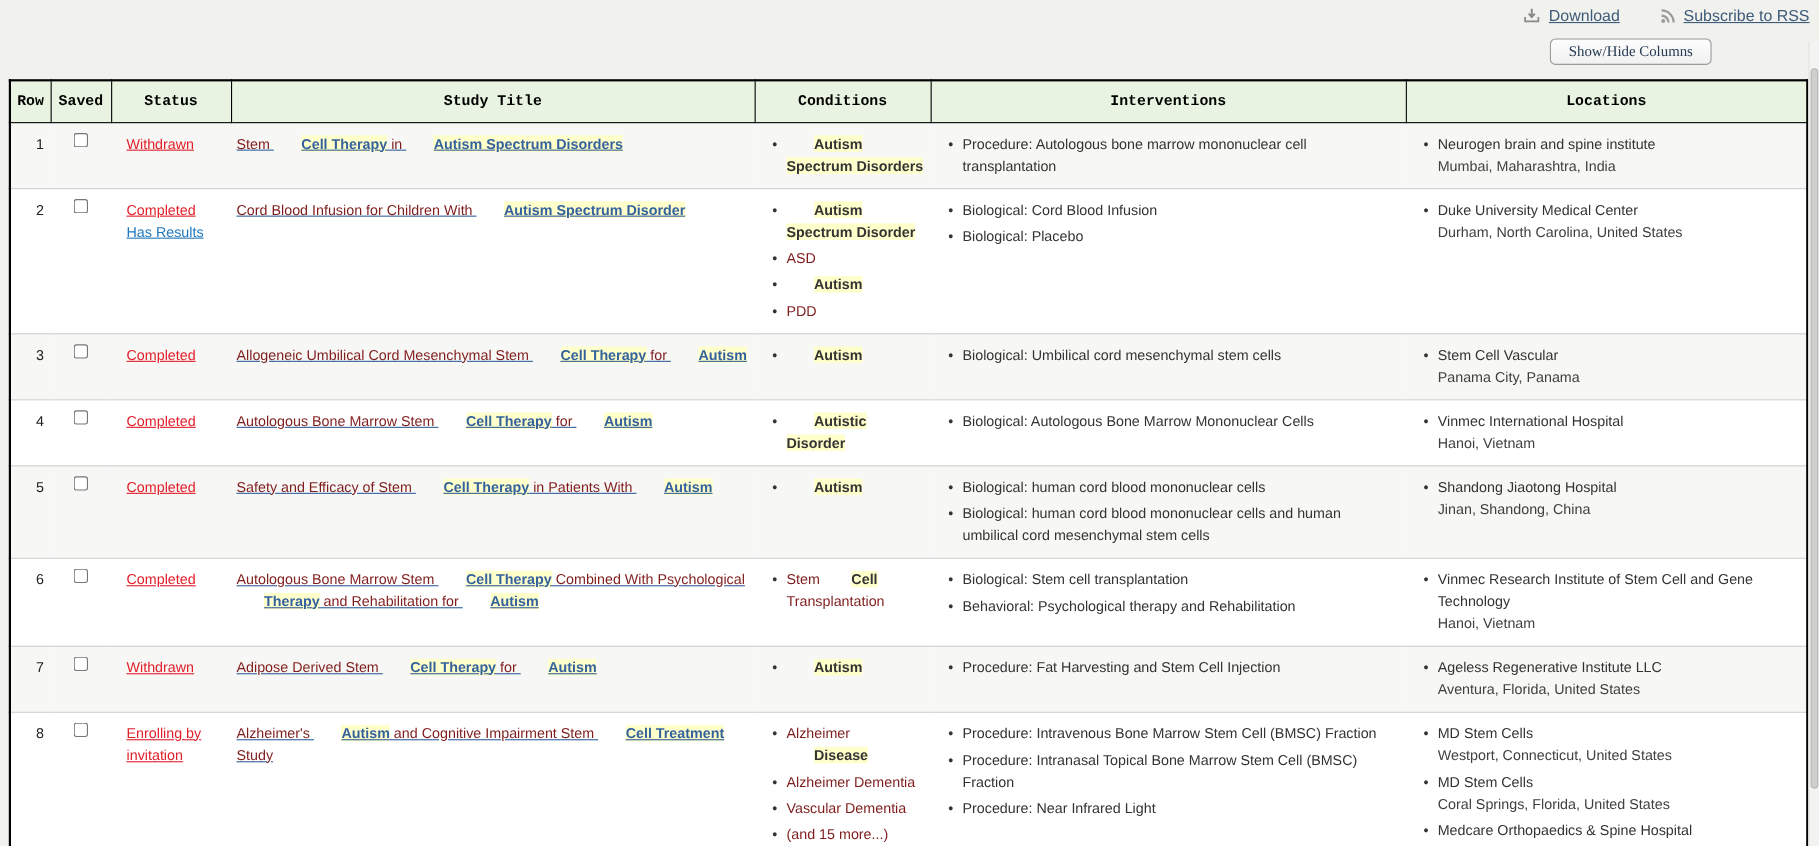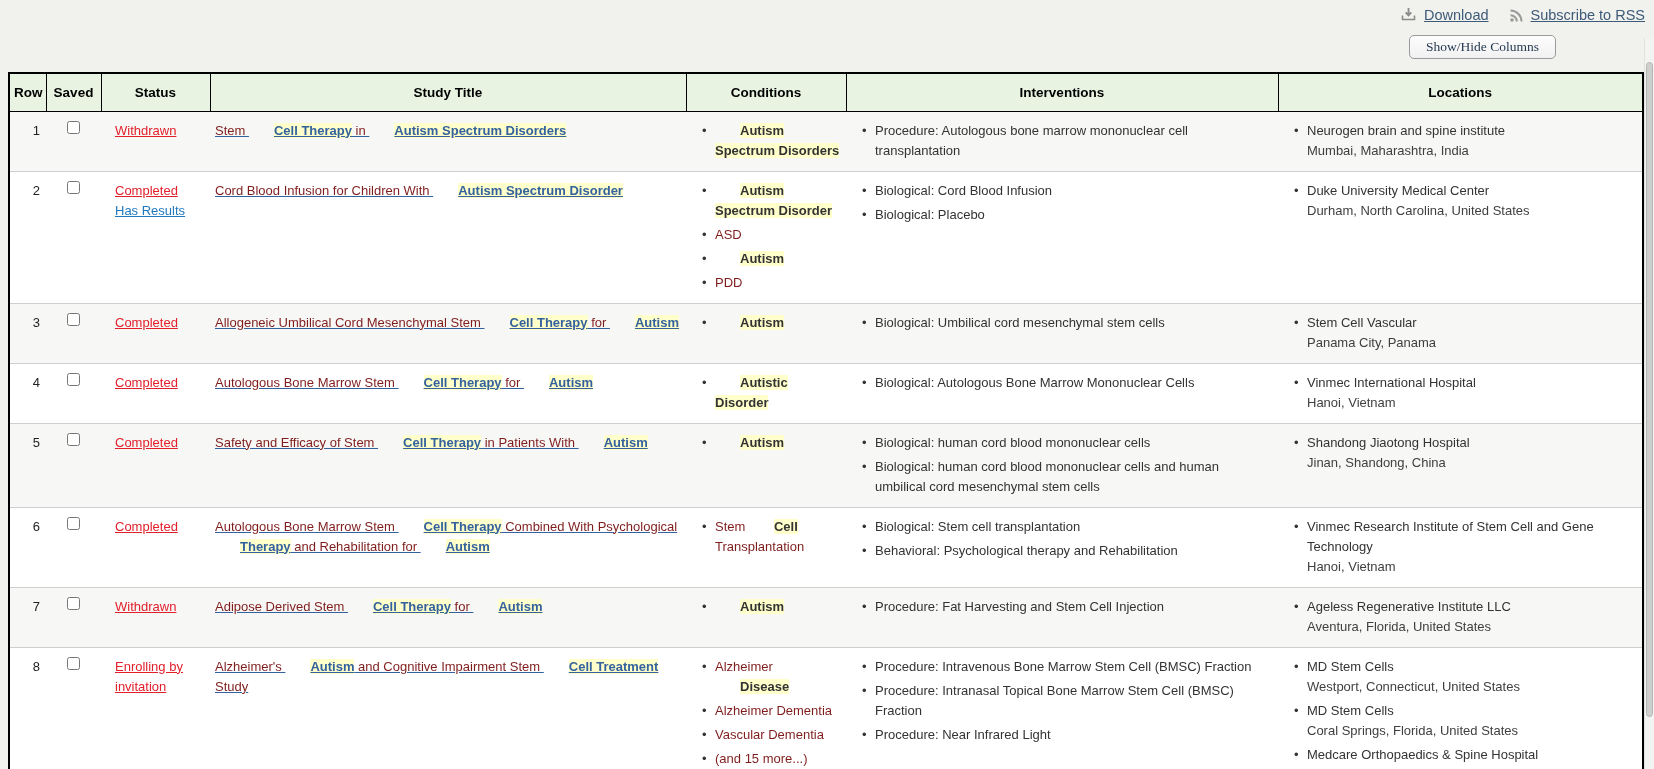--- a/index.html
+++ b/index.html
@@ -9,21 +9,21 @@
     background:#f1f1ee;
     position:relative;
     overflow:hidden;
     color:#333;
   }
   .page { position:absolute; inset:0; }
 
   
   .toolbar {
     position:absolute; top:6px; right:9px;
-    display:flex; align-items:flex-end; gap:20px;
+    display:flex; align-items:center; gap:36px;
     font-size:14.5px;
   }
   .tool-link {
     display:flex; align-items:center; gap:7px;
     color:#3d5a78; cursor:pointer; text-decoration:none;
   }
   .tool-link .lbl { text-decoration:underline; }
   .tool-link svg { display:block; }
 
   .showhide-btn {
@@ -45,20 +45,21 @@
     font-size:13px;
     table-layout:fixed;
     background:#fff;
   }
   th {
     background:var(--header-bg,#e8f4e1);
     border:1px solid #000;
     font-size:13.5px; font-weight:bold; color:#000;
     text-align:center; padding:10px 4px;
     height:38px;
+    font-family:Liberation Mono, monospace;
   }
   td {
     vertical-align:top;
     border-top:1px solid #cfcfcf;
     padding:9px 6px 6px 6px;
     line-height:20px;
   }
   tbody tr:nth-child(odd)  { background:#f7f7f5; }
   tbody tr:nth-child(even) { background:#ffffff; }
 

